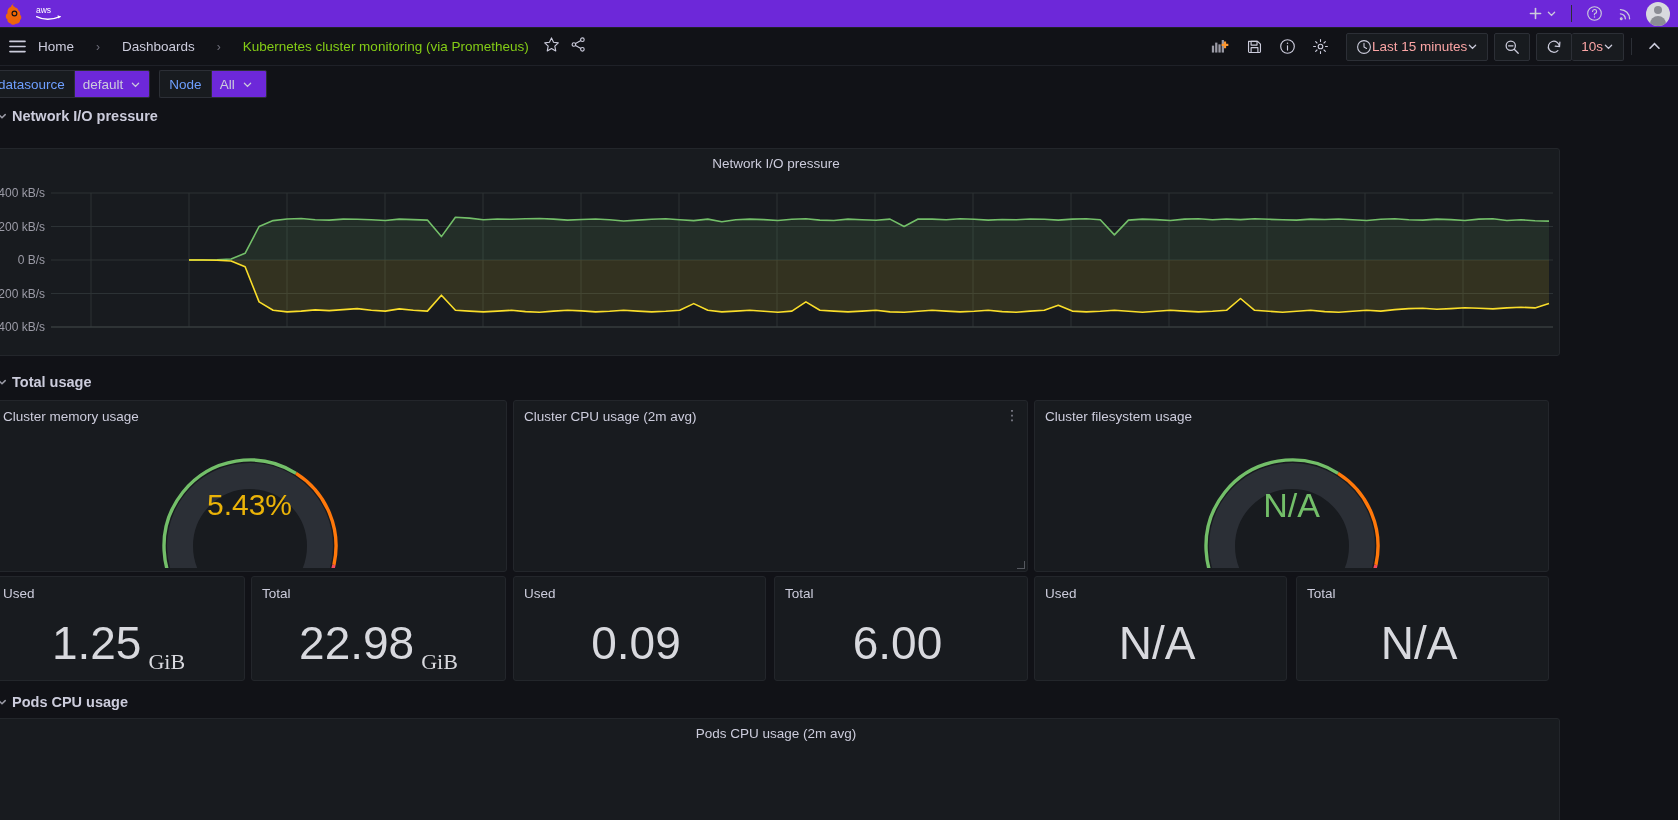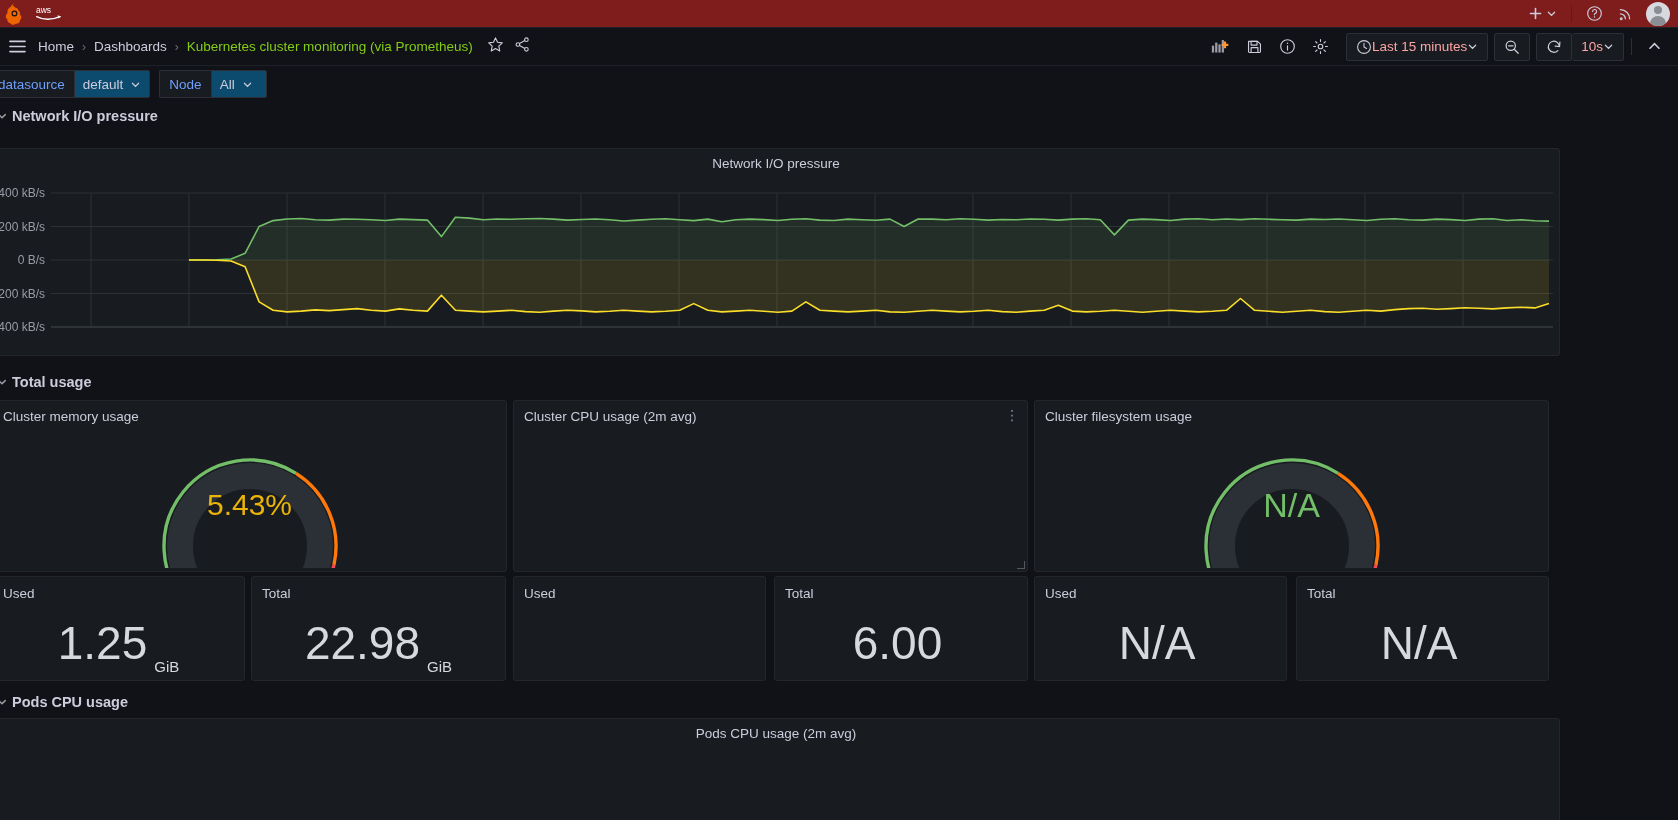--- a/index.html
+++ b/index.html
@@ -7,21 +7,21 @@
     width: 1678px; height: 820px;
     background: #111217;
     font-family: "Liberation Sans", sans-serif;
     color: #ccccdc;
     overflow: hidden;
   }
 
   
   .topnav {
     height: 28px; width: 100%;
-    background: #7f1d1d;
+    background: #6d28d9;
     display: flex; align-items: center;
     position: relative;
     border-bottom: 1px solid #1f2128;
   }
   .brand-group { display:flex; align-items:center; gap:8px; padding-left:4px; }
   .grafana-logo { width: 22px; height: 24px; display:block; }
   .aws-logo { width: 34px; height: 20px; display:block; }
 
   .search-box {
     position: absolute; left: 50%; transform: translateX(-50%);
@@ -67,21 +67,21 @@
   }
 
   
   .crumbbar {
     height: 38px; display:flex; align-items:center;
     background: #111217; padding: 0 8px 0 0;
     border-bottom: 1px solid #1f2128;
     position: relative;
   }
   .hamburger { padding: 0 10px 0 9px; display:flex; align-items:center; cursor:pointer;}
-  .crumbs { display:flex; align-items:center; gap:0px; font-size: 13.5px; }
+  .crumbs { display:flex; align-items:center; gap:14px; font-size: 13.5px; }
   .crumb { color:#ccccdc; padding: 0 2px; }
   .crumb.cur { color:#84cc16; }
   .csep { color:#6e6e7a; font-size: 12px; padding: 0 6px; }
   .crumb-icons { display:flex; align-items:center; gap:10px; margin-left: 12px; }
   .crumbbar-right { margin-left:auto; display:flex; align-items:center; gap:0px; height:100%; }
   .tbtn {
     display:flex; align-items:center; 
     height: 28px; padding: 0 8px; border-radius: 2px;
     color:#fca5a5; font-size: 13.5px;
   }
@@ -97,21 +97,21 @@
   }
   .var-wrap { display:flex; align-items:stretch; margin-right: 9px; }
   .var-label {
     font-size: 13.5px; color: #6e9fff;
     background: #181b1f; border:1px solid #2c2f36; border-right:none;
     border-radius: 2px 0 0 2px;
     display:flex; align-items:center; padding: 0 9px; height:28px;
   }
   .var-pick {
     font-size: 13.5px; color: #ccccdc;
-    background: #0c4a6e; border:1px solid #2c2f36;
+    background: #6d28d9; border:1px solid #2c2f36;
     border-radius: 0 2px 2px 0;
     display:flex; align-items:center; gap:7px; padding: 0 8px; height:28px;
     min-width: 56px;
   }
 
   
   .rowhdr {
     display:flex; align-items:center; gap:4px;
     font-size: 14.5px; font-weight: 600; color:#ccccdc;
     height: 28px; padding-left: 0px;
@@ -169,21 +169,21 @@
   }
 
   
   .stat-title { font-size:13.5px; color:#ccccdc; padding: 9px 10px 0 10px; }
   .stat-val {
     position:absolute; left:0; right:0; top: 28px; bottom:0;
     display:flex; align-items:center; justify-content:center;
     gap: 7px;
   }
   .stat-num { font-size: 46px; font-weight: 400; color:#d8d9de; line-height:1; }
-  .stat-unit { font-size: 15px; font-weight: 400; color:#d8d9de; align-self:flex-end; padding-bottom: 5px; }
+  .stat-unit { font-size: 22px; font-weight: 400; color:#d8d9de; align-self:flex-end; padding-bottom: 5px; font-family: Liberation Serif, serif; }
 </style>
 </head>
 <body>
 
 <div class="topnav">
   <div class="brand-group">
     <span>
       <svg class="grafana-logo" viewBox="0 0 24 26">
         <path d="M12 1.5c-2.2 0-4 1.6-4.4 3.6C5.3 6 3.7 8.2 3.7 10.8c0 .5.1 1 .2 1.5-1 .6-1.7 1.6-1.9 2.8-.2 1.5.5 2.9 1.7 3.7-.1.4-.1.8 0 1.2.3 1.6 1.6 2.8 3.2 3 .4.6 1 1.1 1.7 1.4 1.5.6 3.2.2 4.3-.9.8.2 1.7.1 2.5-.3 1.4-.7 2.2-2.1 2.1-3.6.6-.5 1.1-1.2 1.3-2 .4-1.5-.2-3-1.3-3.9.1-.3.1-.7.1-1 0-1.4-.8-2.7-2-3.4 0-.2 0-.4-.1-.6-.4-1.6-1.8-2.7-3.4-2.8-.5-.8-1.3-1.4-2.2-1.6V1.5z" fill="#f46800" opacity="0.95"></path>
         <circle cx="11.4" cy="12.5" r="3.2" fill="#111217"></circle>
@@ -465,20 +465,24 @@
 </div>
 <div class="panel" style="position:absolute; left:251px; top:576px; width:255px; height:105px;">
   <div class="stat-title">Total</div>
   <div class="stat-val">
     <span class="stat-num">22.98</span>
     <span class="stat-unit">GiB</span>
   </div>
 </div>
 <div class="panel" style="position:absolute; left:513px; top:576px; width:253px; height:105px;">
   <div class="stat-title">Used</div>
+  <div class="stat-val">
+    <span class="stat-num">0.09</span>
+    <span class="stat-unit"></span>
+  </div>
 </div>
 <div class="panel" style="position:absolute; left:774px; top:576px; width:254px; height:105px;">
   <div class="stat-title">Total</div>
   <div class="stat-val">
     <span class="stat-num">6.00</span>
     <span class="stat-unit"></span>
   </div>
 </div>
 <div class="panel" style="position:absolute; left:1034px; top:576px; width:253px; height:105px;">
   <div class="stat-title">Used</div>

